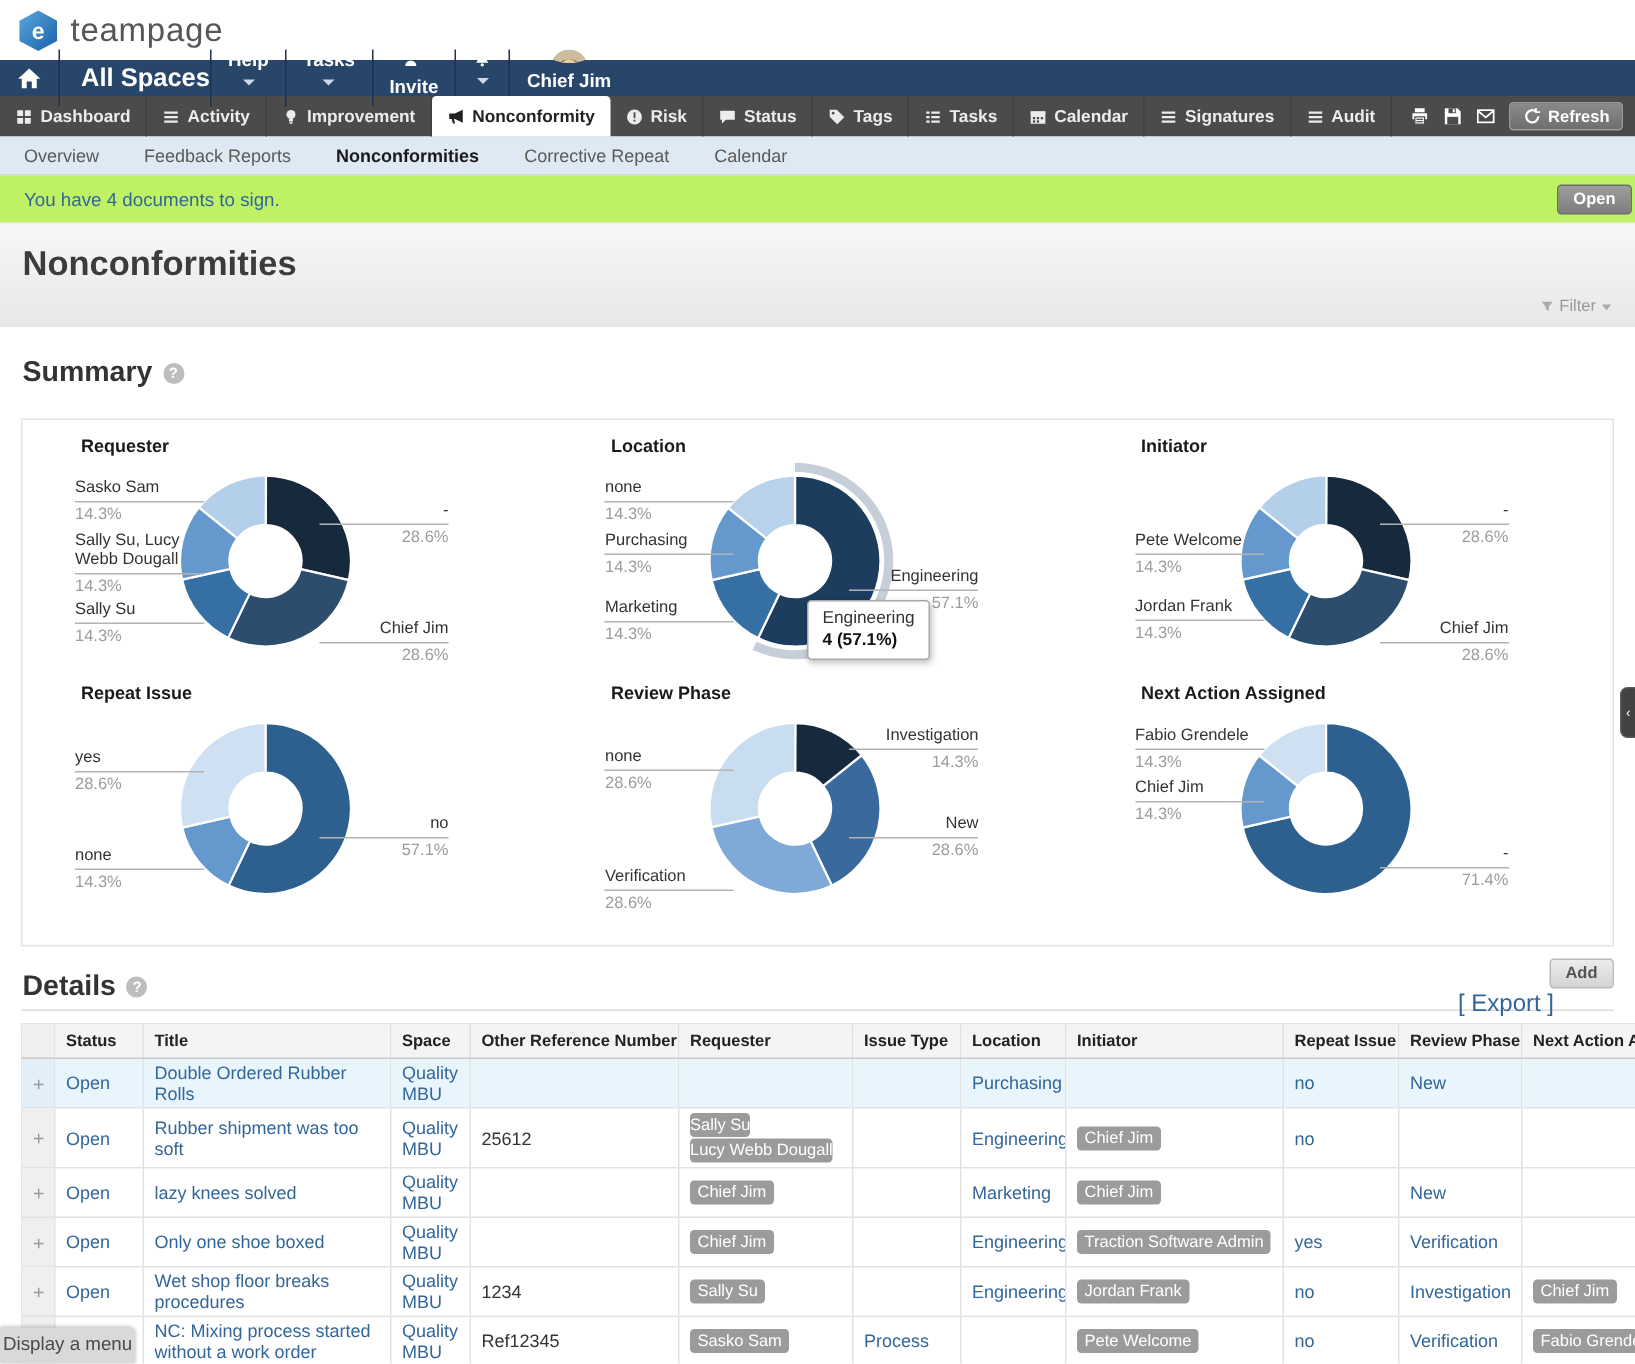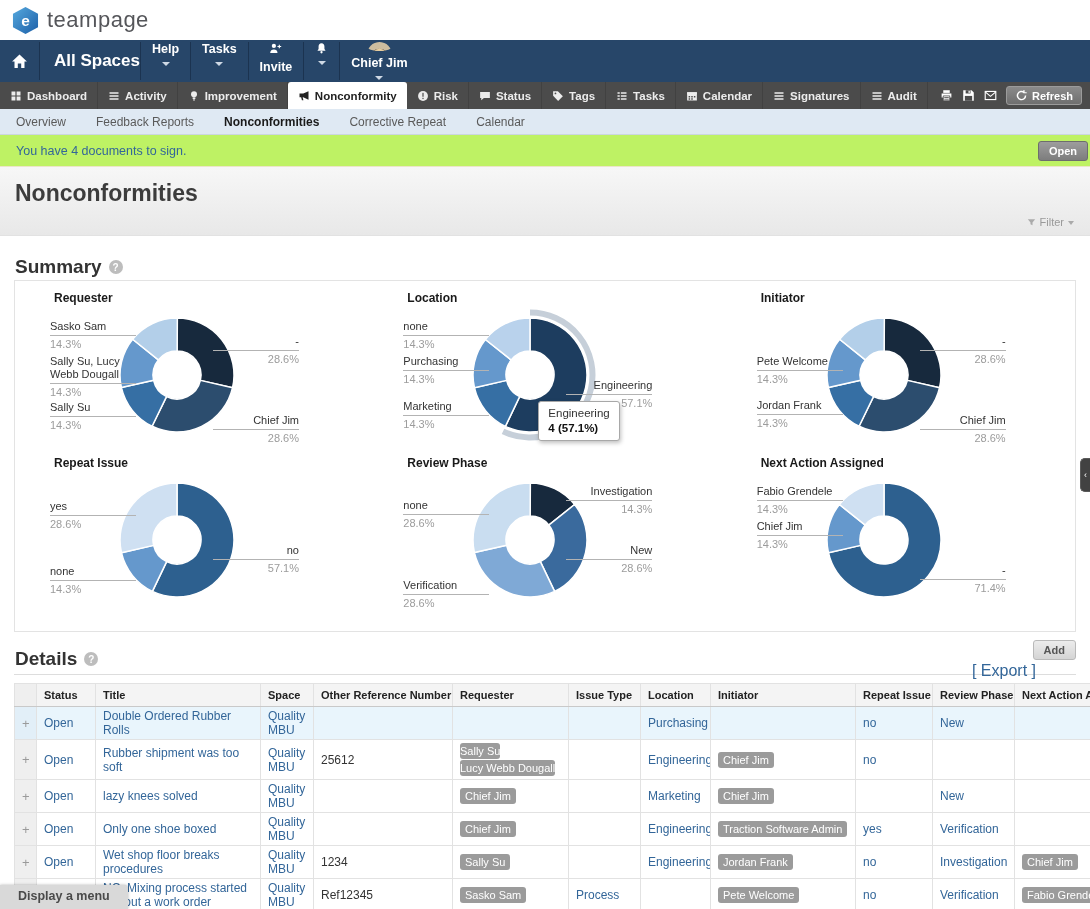--- a/index.html
+++ b/index.html
@@ -10,21 +10,21 @@
   }
   .ic { display:inline-flex; align-items:center; justify-content:center; }
   .ic svg { width:13px; height:13px; display:block; }
 
   
   .logo-bar { height:40px; display:flex; align-items:center; padding-left:12px; background:#fff; }
   .logo-mark svg { width:27px; height:29px; display:block; }
   .logo-text { font-size:22px; color:#55565a; margin-left:8px; letter-spacing:.5px; }
 
   
-  .navbar { height:42px; background:#274669; display:flex; align-items:center; color:#fff; }
+  .navbar { height:24px; background:#274669; display:flex; align-items:center; color:#fff; }
   .nav-home { width:40px; height:38px; display:flex; align-items:center; justify-content:center; border-right:1px solid #1b3350; cursor:pointer; }
   .nav-home svg { width:17px; height:17px; }
   .nav-title { font-size:17px; font-weight:bold; margin-left:14px; white-space:nowrap; }
   .nav-search { margin-left:auto; margin-right:10px; width:234px; height:23px; background:#1d3654; border:1px solid #152940; border-radius:12px; display:flex; align-items:center; padding:0 10px; gap:6px; }
   .nav-search svg { width:11px; height:11px; }
   .nav-search input { background:transparent; border:none; outline:none; color:#c2cedd; font-size:12px; width:180px; font-family:inherit; }
   .nav-search input::placeholder { color:#a9b8cc; }
   .nav-item { padding:0 11px; height:38px; display:flex; align-items:center; gap:5px; font-size:12.5px; font-weight:bold; border-left:1px solid #1b3350; cursor:pointer; white-space:nowrap;flex-direction:column; }
   .caret { width:0; height:0; border-left:4px solid transparent; border-right:4px solid transparent; border-top:4px solid #cfd9e5; margin-top:1px; }
   .avatar { width:25px; height:25px; border-radius:50%; overflow:hidden; background:#cbb globalization; }
@@ -50,21 +50,21 @@
   .open-btn { margin-left:auto; background:linear-gradient(#9d9d9d,#7d7d7d); color:#fff; font-size:11px; font-weight:bold; padding:3px 10px; border-radius:3px; border:1px solid #6d6d6d; cursor:pointer; }
 
   
   .page-header { height:69px; background:linear-gradient(#f7f7f7,#e8e8e8); border-bottom:1px solid #e2e2e2; position:relative; }
   .page-title { font-size:23px; font-weight:bold; color:#3c3c3c; padding:13px 0 0 15px; }
   .filter { position:absolute; right:16px; bottom:7px; color:#999; font-size:11px; display:flex; gap:4px; align-items:center; cursor:pointer; }
   .filter svg { width:9px; height:9px; }
   .filter .caret { border-top-color:#aaa; border-left-width:3.5px; border-right-width:3.5px; }
 
   
-  .section-heading { display:flex; align-items:center; gap:7px; margin:20px 15px 2px; font-size:19px; font-weight:bold; color:#333; }
+  .section-heading { display:flex; align-items:center; gap:7px; margin:20px 15px 19px; font-size:19px; font-weight:bold; color:#333; }
   .qmark { width:14px; height:14px; border-radius:50%; background:#bdbdbd; color:#fff; font-size:10px; font-weight:bold; display:inline-flex; align-items:center; justify-content:center; cursor:pointer; }
 
   
   .charts-panel { margin:0 14px; border:1px solid #e3e3e3; display:grid; grid-template-columns:repeat(3,1fr); row-gap:2px; padding:10px 0 12px; background:#fff; }
   .chart-cell { position:relative; height:163px; }
   .chart-title { font-size:12px; font-weight:bold; color:#1a1a1a; margin-left:39px; height:16px; }
   .chart-body { position:relative; height:145px; }
   .donut { position:absolute; left:94px; top:0; }
   .donut path { cursor:pointer; }
   .chart-label { position:absolute; width:86px; font-size:11px; line-height:13px; }
@@ -89,21 +89,21 @@
   td { padding:2px 7px; vertical-align:middle; color:#333; }
   tr.row { height:32px; }
   td.expand { background:#efefef; color:#9a9a9a; text-align:center; font-size:13px; cursor:pointer; }
   th.expand-h { background:#efefef; }
   tr.hl td { background:#e9f5fc; }
   tr.hl td.expand { background:#e2eff8; }
   .lnk { color:#336699; cursor:pointer; }
   .badge { display:inline-block; background:#9b9b9b; color:#fff; font-size:11px; border-radius:3px; padding:0 5px; line-height:16px; margin:1px 2px 1px 0; white-space:nowrap; }
 
   
-  .status-tip { position:absolute; left:0; bottom:0; background:#d9d9d9; color:#4a4a4a; font-size:12.5px; padding:4px 18px 6px; border-radius:0 4px 0 0; box-shadow:0 0 3px rgba(0,0,0,.3); z-index:9;font-weight:bold; }
+  .status-tip { position:absolute; left:0; bottom:0; background:#d9d9d9; color:#4a4a4a; font-size:12.5px; padding:4px 2px 6px; border-radius:0 4px 0 0; box-shadow:0 0 3px rgba(0,0,0,.3); z-index:9; }
   .flyout { position:absolute; right:0; top:458px; width:10px; height:34px; background:#424242; border:1px solid #5a5a5a; border-right:none; border-radius:5px 0 0 5px; color:#fff; display:flex; align-items:center; justify-content:center; font-size:9px; z-index:9; cursor:pointer; }
 </style>
 </head>
 <body>
 
 <div class="logo-bar">
   <span class="logo-mark">
     <svg viewBox="0 0 28 30">
       <defs>
           <linearGradient id="lg" x1="0" y1="0" x2="1" y2="1">

